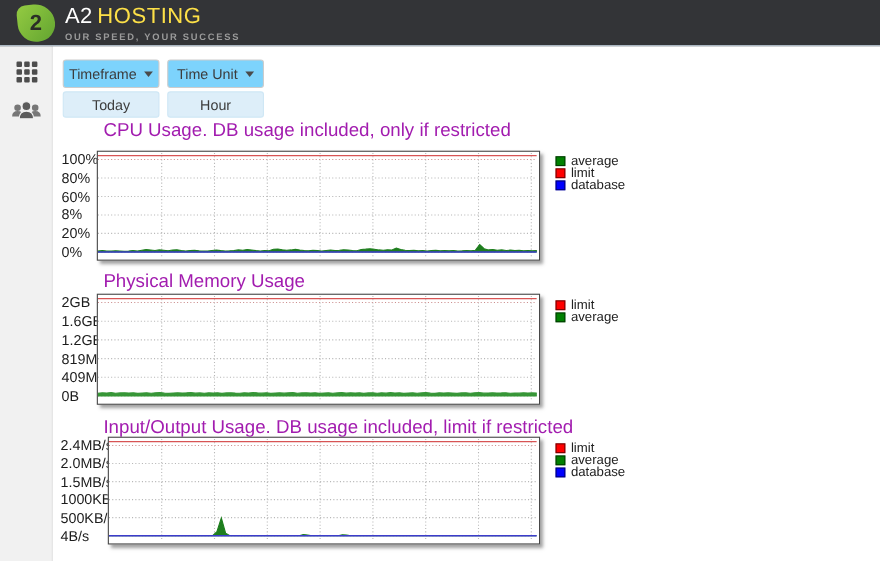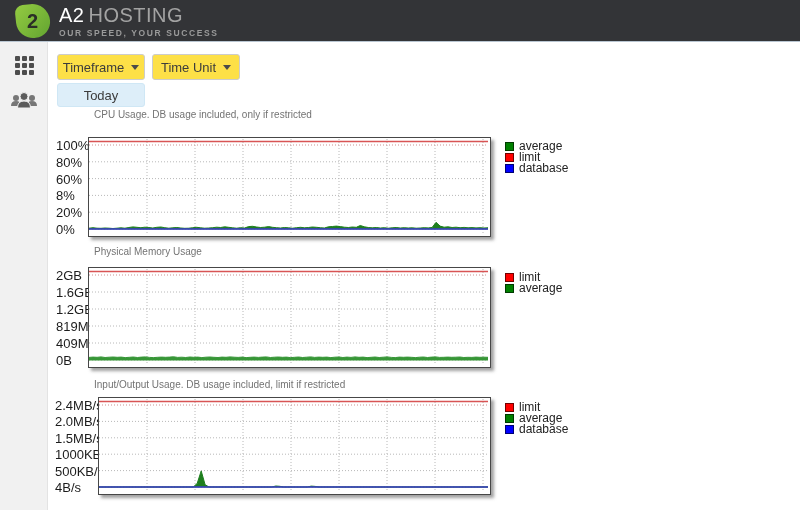--- a/index.html
+++ b/index.html
@@ -12,47 +12,47 @@
     background:#333437; border-bottom:1px solid #b9c6d2; z-index:5; }
   .logo-wrap { position:absolute; left:16px; top:4px; display:flex; align-items:center; }
   .logo-blob { width:34px; height:34px; border-radius:28% 62% 55% 58%;
     background:linear-gradient(135deg,#8fc740 10%,#67a832 90%);
     display:flex; align-items:center; justify-content:center;
     transform:rotate(-6deg); }
   .logo-blob span { font-size:20px; font-weight:bold; color:#2b2f27; transform:rotate(6deg); }
   .logo-text { margin-left:9px; color:#fff; line-height:1; }
   .logo-line1 { font-size:20px; letter-spacing:0.5px; white-space:nowrap; }
   .logo-line1 .a2 { font-weight:normal; }
-  .logo-line1 .hosting { font-weight:300; color:#a3a3a3; margin-left:4px; }
+  .logo-line1 .hosting { font-weight:300; color:#fde047; margin-left:4px; }
   .tagline { font-size:8.5px; font-weight:bold; color:#9a9a9a; letter-spacing:1.6px; margin-top:4px; white-space:nowrap; }
 
   
   .sidebar { position:absolute; left:0; top:42px; width:48px; height:468px;
     background:#f1f1f1; border-right:1px solid #e3e3e3; z-index:4; }
   .side-icon { position:absolute; left:0; width:48px; display:flex; justify-content:center; cursor:pointer; }
   .icon-grid { top:14px; }
   .grid9 { display:grid; grid-template-columns:repeat(3,5px); grid-gap:2px; }
   .grid9 span { width:5px; height:5px; background:#4d4d4d; display:block; border-radius:1px; }
   .icon-users { top:48px; }
 
   
   .btn { position:absolute; display:flex; align-items:center; justify-content:center;
     font-size:13px; color:#3c3c3c; border-radius:3px; cursor:pointer; }
-  .btn-ghost { background:#fde047; border:1px solid #cccccc; }
+  .btn-ghost { background:#7dd3fc; border:1px solid #cccccc; }
   .btn-blue  { background:#ddeef9; border:1px solid #cfe7f5; }
   .caret { display:inline-block; width:0; height:0; margin-left:7px;
     border-left:4px solid transparent; border-right:4px solid transparent;
     border-top:5px solid #4a4a4a; }
   #btn-timeframe { left:57px; top:54px; width:88px; height:26px; }
   #btn-timeunit  { left:152px; top:54px; width:88px; height:26px; }
   #btn-today     { left:57px; top:83px; width:88px; height:24px; }
   #btn-hour      { left:152px; top:83px; width:88px; height:24px; }
 
   
-  .chart-title { position:absolute; font-size:10px; color:#737373; z-index:1; white-space:nowrap; }
+  .chart-title { position:absolute; font-size:17px; color:#a21caf; z-index:1; white-space:nowrap; }
   .plot { position:absolute; background:#ffffff; border:1px solid #474747;
     box-shadow:3px 3px 3px rgba(70,70,70,0.5); z-index:2; }
   .ylabels { position:absolute; z-index:1; }
   .ylab { position:absolute; white-space:nowrap; font-size:13px; color:#1c1c1c;
     transform:translateY(-50%); }
   .legend { position:absolute; z-index:1; }
   .lg-row { display:flex; align-items:center; height:11px; margin-bottom:0;
     font-size:12px; color:#222; line-height:11px; }
   .lg-sq { width:9px; height:9px; display:inline-block; margin-right:5px;
     border:1px solid rgba(0,0,0,0.55); }
@@ -120,20 +120,23 @@
   <div class="btn btn-ghost" id="btn-timeframe">
     <span>Timeframe</span>
     <span class="caret"></span>
   </div>
   <div class="btn btn-blue" id="btn-today">
     <span>Today</span>
   </div>
   <div class="btn btn-ghost" id="btn-timeunit">
     <span>Time Unit</span>
     <span class="caret"></span>
+  </div>
+  <div class="btn btn-blue" id="btn-hour">
+    <span>Hour</span>
   </div>
 
   <div class="chart-title" id="t1">CPU Usage. DB usage included, only if restricted</div>
   <div class="ylabels" id="y1">
       <div class="ylab" style="top: 8px;">100%</div>
       <div class="ylab" style="top: 24.8px;">80%</div>
       <div class="ylab" style="top: 41.6px;">60%</div>
       <div class="ylab" style="top: 58.4px;">8%</div>
       <div class="ylab" style="top: 75.2px;">20%</div>
       <div class="ylab" style="top: 92px;">0%</div>

